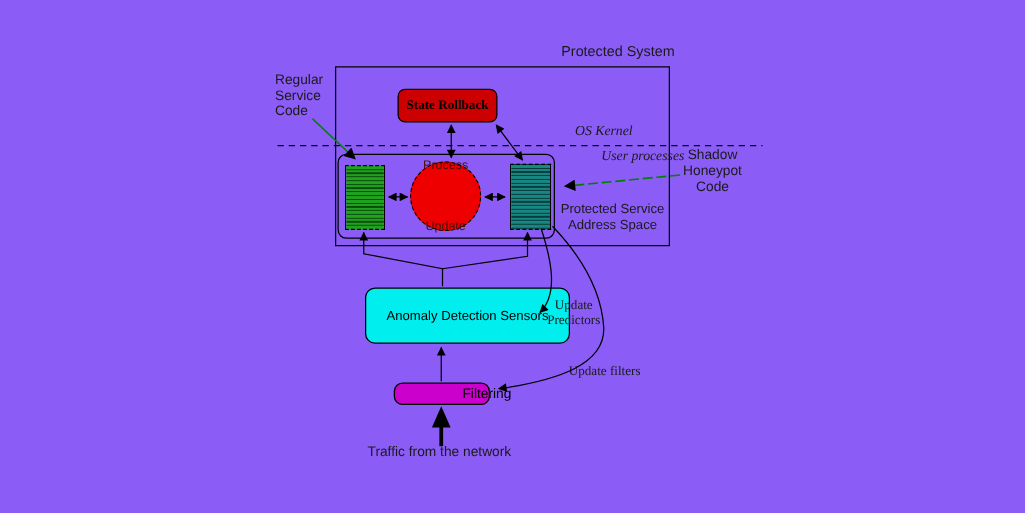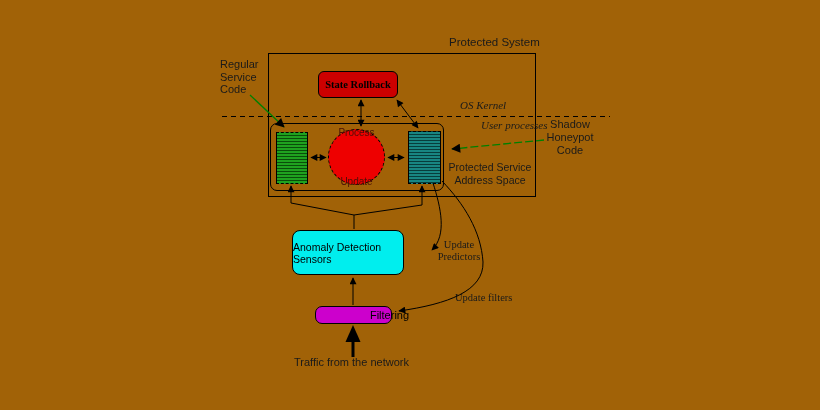--- a/index.html
+++ b/index.html
@@ -1,17 +1,17 @@
 <!DOCTYPE html>
 <html><head>
 <meta charset="utf-8">
 <style>
   html,body{margin:0;padding:0;}
   body{background:#f5f5f5;font-family:"Liberation Sans",sans-serif;}
-  #stage{position:relative;width:820px;height:410px;background:#a16207;overflow:hidden;}
+  #stage{position:relative;width:820px;height:410px;background:#8b5cf6;overflow:hidden;}
   .lbl{position:absolute;color:#1a1a1a;font-size:11px;line-height:12.5px;white-space:nowrap;}
   .serif{font-family:"Liberation Serif",serif;}
   .italic{font-style:italic;}
   .ctr{text-align:center;}
   .box{position:absolute;border:1px solid #000;box-sizing:border-box;}
   .node-label{width:100%;height:100%;display:flex;align-items:center;justify-content:center;}
 
   #outer-box{left:268px;top:53px;width:268px;height:144px;background:transparent;}
   #title{left:449px;top:36px;font-size:11.5px;}
 
@@ -30,21 +30,21 @@
     background:repeating-linear-gradient(180deg,#188682 0px,#188682 2px,#073d3c 2px,#073d3c 3px);}
 
   #process-circle{left:328px;top:129px;width:57px;height:56px;border-radius:50%;
     border:1px dashed #000;}
   #process-circle .node-label{flex-direction:column;font-size:10px;color:#4a1006;line-height:13px;gap:36px;}
 
   #regular-label{left:220px;top:58px;}
   #shadow-label{left:530px;top:118px;width:80px;line-height:13px;}
   #protected-service-label{left:445px;top:161px;width:90px;font-size:10.5px;line-height:12.5px;}
 
-  #sensors{left:292px;top:230px;width:112px;height:45px;border-radius:8px;}
+  #sensors{left:292px;top:230px;width:164px;height:45px;border-radius:8px;}
   #sensors .node-label{font-size:10.5px;color:#000;}
 
   #update-predictors{left:429px;top:239px;width:60px;font-size:10.5px;line-height:11.5px;white-space:normal;}
   #update-filters{left:455px;top:292px;font-size:10.5px;}
 
   #filtering{left:315px;top:306px;width:77px;height:18px;border-radius:7px;}
   #filtering .node-label{font-size:11px;color:#000;padding-left:36px;}
 
   #traffic-label{left:294px;top:356px;}
 

